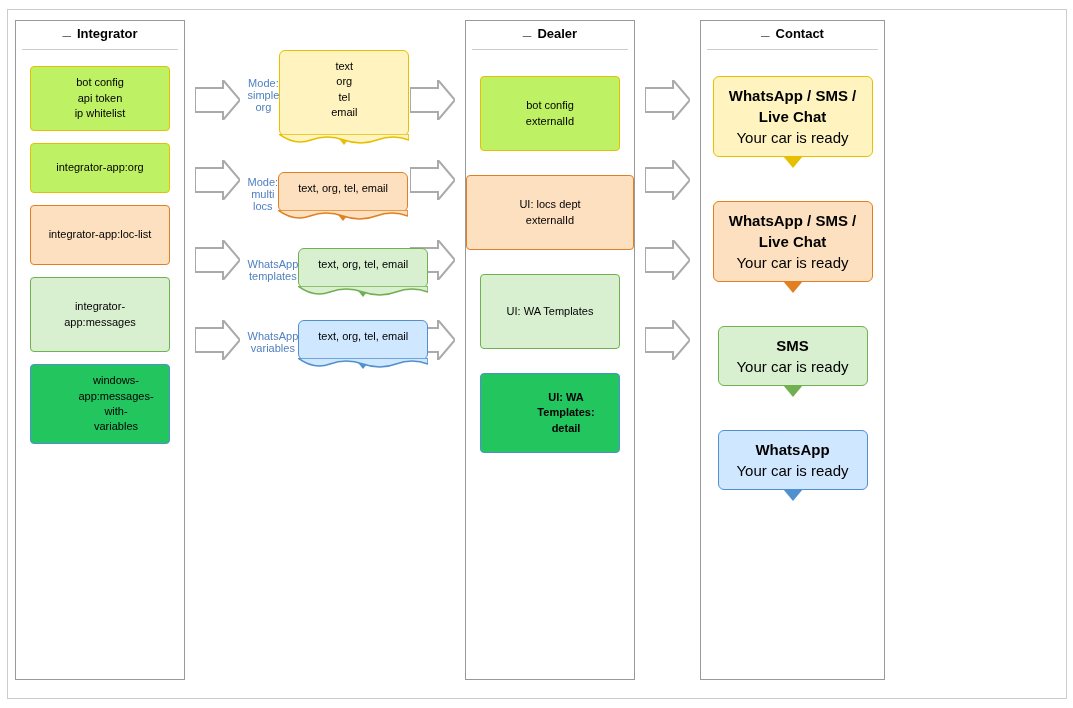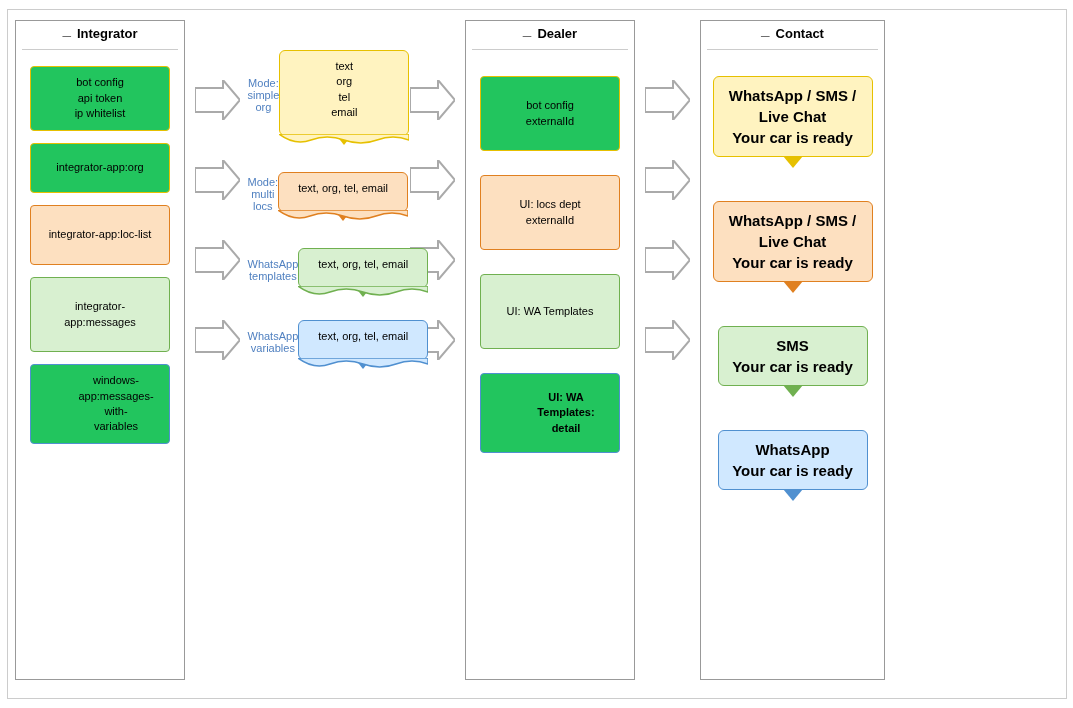--- a/index.html
+++ b/index.html
@@ -53,21 +53,21 @@
       border-radius: 4px;
       display: flex;
       align-items: center;
       justify-content: center;
       text-align: center;
       font-size: 11px;
       line-height: 1.4;
       padding: 6px 8px;
     }
     .box-yellow {
-      background: #22c55e;
+      background: #bef264;
       border: 1.5px solid #e6c000;
     }
     .box-orange {
       background: #fde0c0;
       border: 1.5px solid #e08020;
     }
     .box-green {
       background: #d8f0d0;
       border: 1.5px solid #70b050;
     }
@@ -162,21 +162,21 @@
       border-right: 10px solid transparent;
       border-top: 12px solid #70b050;
     }
     .bubble-blue { background: #d0e8ff; border: 1.5px solid #5090d0; }
     .bubble-blue::after {
       border-left: 10px solid transparent;
       border-right: 10px solid transparent;
       border-top: 12px solid #5090d0;
     }
     .bubble-title { font-weight: bold; }
-    .bubble-text { font-weight: bold; }
+    .bubble-text { font-weight: normal; }
 
     
     .integrator-col {
       width: 175px;
       min-width: 175px;
     }
     .integrator-col .column-panel {
       width: 170px;
       min-height: 660px;
       padding-top: 5px;
@@ -418,21 +418,21 @@
   <div class="column dealer-col">
     <div class="column-panel">
       <div class="panel-header">
         <span class="minus-icon">─</span>
         <span class="column-title">Dealer</span>
       </div>
       <div class="box box-yellow" style="width:140px; height:75px; margin-top:10px;">
         <span style="white-space:pre-line;">bot config
 externalId</span>
       </div>
-      <div class="box box-orange" style="width:140px; height:75px; margin-top:12px;">
+      <div class="box box-orange" style="width:168px; height:75px; margin-top:12px;">
         <span style="white-space:pre-line;">UI: locs dept
 externalId</span>
       </div>
       <div class="box box-green" style="width:140px; height:75px; margin-top:12px;">
         <span>UI: WA Templates</span>
       </div>
       <div class="box box-blue" style="width:140px; height:80px; margin-top:12px;font-weight:bold;">
         <span style="white-space:pre-line;">UI: WA Templates:
 detail</span>
       </div>

